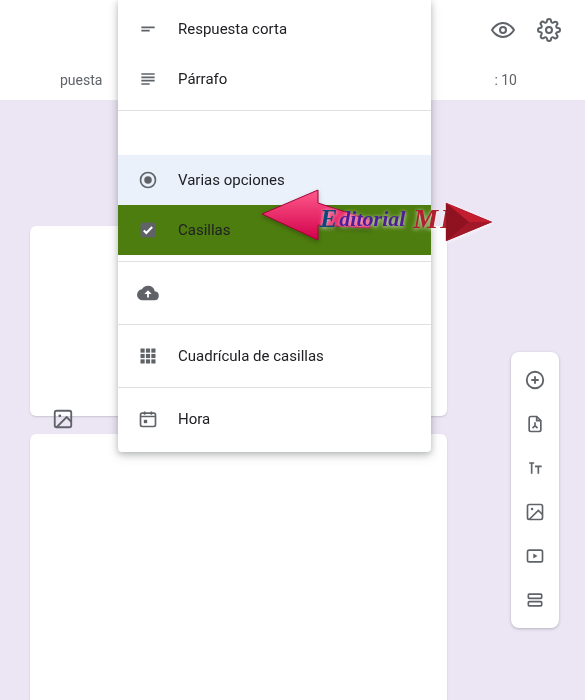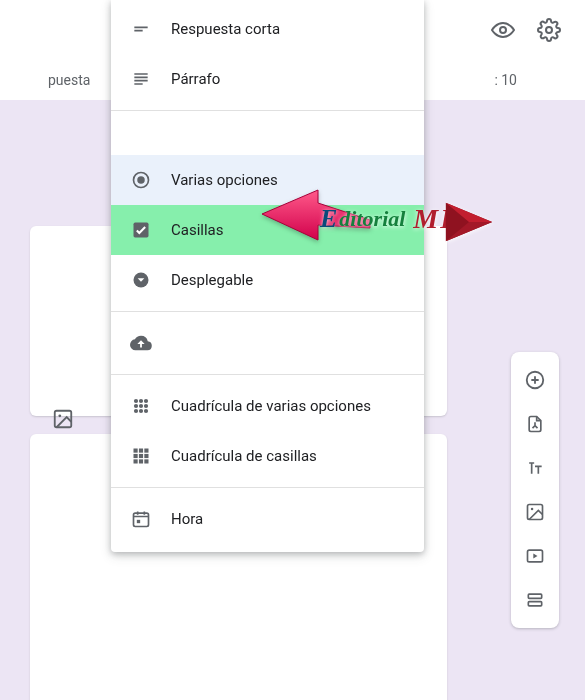--- a/index.html
+++ b/index.html
@@ -6,43 +6,43 @@
   body { font-family: Roboto, Arial, sans-serif; width: 585px; height: 700px; background: #ece5f4; overflow: hidden; position: relative; color: #3c4043; }
 
   .topbar { position: absolute; top: 0; left: 0; right: 0; height: 60px; background: #fff; display: flex; align-items: center; padding: 0 16px; }
   .topbar .right-icon { width: 40px; height: 40px; display: flex; align-items: center; justify-content: center; cursor: pointer; border-radius: 50%; }
 
   .tabsbar { position: absolute; top: 60px; left: 0; right: 0; height: 40px; background: #fff; display: flex; align-items: center; padding: 0 12px; font-size: 14px; color: #5f6368; justify-content: space-between; }
 
   .canvas { position: absolute; top: 104px; left: 0; right: 0; bottom: 0; background: #ece5f4; }
 
   
-  .menu { position: absolute; top: 0; left: 111px; width: 313px; background: #fff; border-radius: 0 0 4px 4px; box-shadow: 0 2px 6px rgba(60,64,67,.3), 0 4px 12px rgba(60,64,67,.15); z-index: 20; padding-top: 4px; padding-bottom: 8px; }
+  .menu { position: absolute; top: 0; left: 118px; width: 313px; background: #fff; border-radius: 0 0 4px 4px; box-shadow: 0 2px 6px rgba(60,64,67,.3), 0 4px 12px rgba(60,64,67,.15); z-index: 20; padding-top: 4px; padding-bottom: 8px; }
   .menu-item { height: 50px; display: flex; align-items: center; padding: 0 18px; cursor: pointer; font-size: 15px; color: #202124; gap: 18px; }
   .menu-item.selected { background: #eaf1fb; margin-top: 44px; }
-  .menu-item.active { background: #86efac; }
+  .menu-item.active { background: #4d7c0f; }
   .menu-sep { height: 1px; background: #e0e0e0; margin: 6px 0; }
   .menu-icon { width: 24px; height: 24px; display: flex; align-items: center; justify-content: center; color: #5f6368; flex-shrink: 0; }
 
   
   .action-rail { position: absolute; right: 26px; top: 352px; width: 48px; background: #fff; border-radius: 8px; box-shadow: 0 1px 3px rgba(60,64,67,.3); display: flex; flex-direction: column; align-items: center; padding: 6px 0; z-index: 5; }
   .action-rail .btn { width: 36px; height: 44px; display: flex; align-items: center; justify-content: center; cursor: pointer; color: #5f6368; }
 
   
   .card { position: absolute; background: #fff; border-radius: 6px; box-shadow: 0 1px 2px rgba(60,64,67,.2); }
   .card1 { left: 30px; top: 122px; right: 138px; height: 190px; }
   .card2 { left: 30px; top: 330px; right: 138px; height: 340px; }
 
   .image-icon { position: absolute; left: 52px; top: 408px; color: #5f6368; z-index: 2; }
 
   
   .arrow { position: absolute; top: 184px; left: 258px; z-index: 30; filter: drop-shadow(0 2px 2px rgba(0,0,0,.25)); }
   .watermark { position: absolute; top: 203px; left: 320px; z-index: 30; display: flex; align-items: center; gap: 2px; font-style: italic; font-weight: 700; filter: drop-shadow(0 1px 2px rgba(255,255,255,.9)); }
   .watermark .e { color: #0a4a7a; font-size: 26px; font-family: "Times New Roman", serif; }
-  .watermark .d { color: #15803d; font-size: 22px; font-family: "Times New Roman", serif; }
+  .watermark .d { color: #4c1d95; font-size: 22px; font-family: "Times New Roman", serif; }
   .watermark .m { color: #b11e2e; font-size: 28px; font-family: "Times New Roman", serif; }
   .watermark .dd { color: #b11e2e; font-size: 28px; font-family: "Times New Roman", serif; }
 
   svg { display: block; }
 </style>
 </head>
 <body>
 
 <div class="topbar">
   <div style="flex:1"></div>
@@ -54,21 +54,21 @@
   </div>
   <div class="right-icon">
     <svg width="24" height="24" viewBox="0 0 24 24" fill="none" stroke="#5f6368" stroke-width="2">
         <circle cx="12" cy="12" r="3"></circle>
         <path d="M19.4 15a1.7 1.7 0 0 0 .34 1.87l.06.06a2 2 0 1 1-2.83 2.83l-.06-.06a1.7 1.7 0 0 0-1.87-.34 1.7 1.7 0 0 0-1 1.56V21a2 2 0 0 1-4 0v-.09a1.7 1.7 0 0 0-1-1.56 1.7 1.7 0 0 0-1.87.34l-.06.06a2 2 0 1 1-2.83-2.83l.06-.06a1.7 1.7 0 0 0 .34-1.87 1.7 1.7 0 0 0-1.56-1H3a2 2 0 0 1 0-4h.09a1.7 1.7 0 0 0 1.56-1 1.7 1.7 0 0 0-.34-1.87l-.06-.06a2 2 0 1 1 2.83-2.83l.06.06a1.7 1.7 0 0 0 1.87.34H9a1.7 1.7 0 0 0 1-1.56V3a2 2 0 0 1 4 0v.09a1.7 1.7 0 0 0 1 1.56 1.7 1.7 0 0 0 1.87-.34l.06-.06a2 2 0 1 1 2.83 2.83l-.06.06a1.7 1.7 0 0 0-.34 1.87V9a1.7 1.7 0 0 0 1.56 1H21a2 2 0 0 1 0 4h-.09a1.7 1.7 0 0 0-1.56 1z"></path>
       </svg>
   </div>
 </div>
 
 <div class="tabsbar">
-  <span style="margin-left:36px">puesta</span>
+  <span style="margin-left:48px">puesta</span>
   <span style="margin-right:56px">: 10</span>
 </div>
 
 <div class="canvas">
   <div class="card card1"></div>
   <div class="card card2"></div>
 </div>
 
 <div class="image-icon">
   <svg width="22" height="22" viewBox="0 0 24 24" fill="none" stroke="#5f6368" stroke-width="2">
@@ -107,54 +107,29 @@
   </div>
   <div class="menu-item active">
     <span class="menu-icon">
       <svg width="20" height="20" viewBox="0 0 24 24">
           <rect x="3" y="3" width="18" height="18" rx="2" fill="#5f6368"></rect>
           <path d="M7 12.5l3 3 7-7" stroke="#fff" stroke-width="2.5" fill="none"></path>
         </svg>
     </span>
     <span>Casillas</span>
   </div>
-  <div class="menu-item">
-    <span class="menu-icon">
-      <svg width="20" height="20" viewBox="0 0 24 24">
-          <circle cx="12" cy="12" r="9" fill="#5f6368"></circle>
-          <path d="M8 10l4 4 4-4" fill="#fff"></path>
-        </svg>
-    </span>
-    <span>Desplegable</span>
-  </div>
   <div class="menu-sep"></div>
   <div class="menu-item">
     <span class="menu-icon">
       <svg width="22" height="22" viewBox="0 0 24 24">
           <path fill="#5f6368" d="M19.35 10.04A7.49 7.49 0 0 0 12 4a7.5 7.5 0 0 0-6.65 4.04A6 6 0 0 0 6 20h13a5 5 0 0 0 .35-9.96zM13 13v4h-2v-4H8l4-4 4 4h-3z"></path>
         </svg>
     </span>
   </div>
   <div class="menu-sep"></div>
-  <div class="menu-item">
-    <span class="menu-icon">
-      <svg width="20" height="20" viewBox="0 0 24 24" fill="#5f6368">
-          <circle cx="6" cy="6" r="2.5"></circle>
-          <circle cx="12" cy="6" r="2.5"></circle>
-          <circle cx="18" cy="6" r="2.5"></circle>
-          <circle cx="6" cy="12" r="2.5"></circle>
-          <circle cx="12" cy="12" r="2.5"></circle>
-          <circle cx="18" cy="12" r="2.5"></circle>
-          <circle cx="6" cy="18" r="2.5"></circle>
-          <circle cx="12" cy="18" r="2.5"></circle>
-          <circle cx="18" cy="18" r="2.5"></circle>
-        </svg>
-    </span>
-    <span>Cuadrícula de varias opciones</span>
-  </div>
   <div class="menu-item">
     <span class="menu-icon">
       <svg width="20" height="20" viewBox="0 0 24 24" fill="#5f6368">
           <rect x="3" y="3" width="5" height="5"></rect>
           <rect x="9.5" y="3" width="5" height="5"></rect>
           <rect x="16" y="3" width="5" height="5"></rect>
           <rect x="3" y="9.5" width="5" height="5"></rect>
           <rect x="9.5" y="9.5" width="5" height="5"></rect>
           <rect x="16" y="9.5" width="5" height="5"></rect>
           <rect x="3" y="16" width="5" height="5"></rect>

